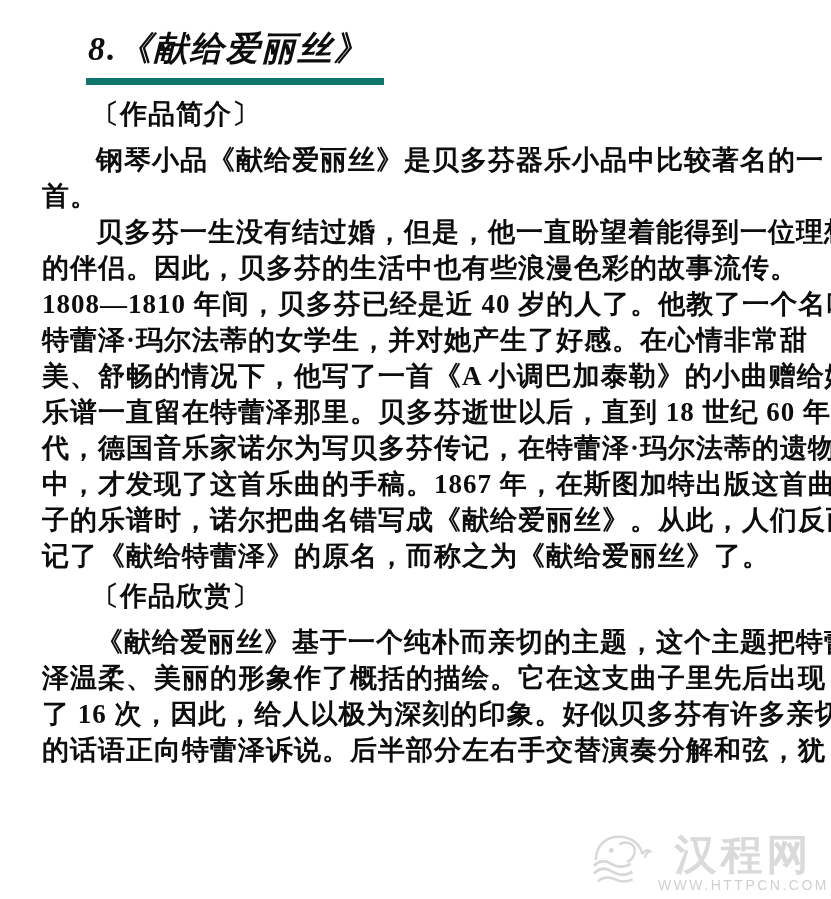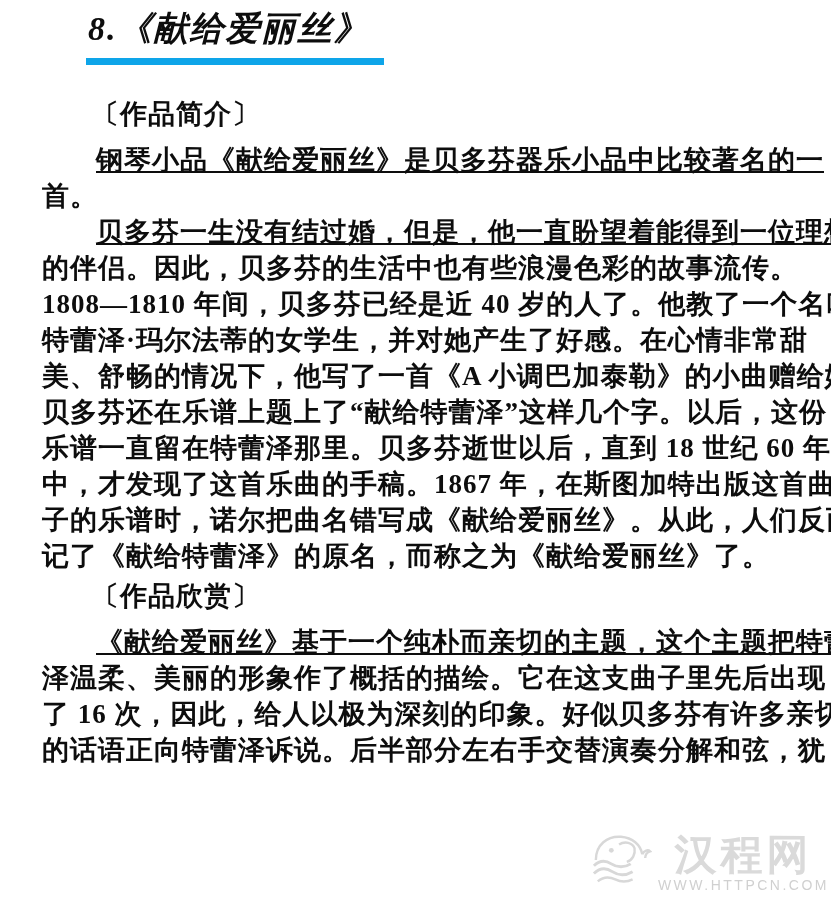--- a/index.html
+++ b/index.html
@@ -24,23 +24,24 @@
     left: 86px;
     z-index: 2;
   }
   .doc-title {
     display: inline-block;
     font-size: 34px;
     font-weight: bold;
     font-style: italic;
     letter-spacing: 2px;
     color: var(--ink);
-    border-bottom: 7px solid #0ea5e9;
+    border-bottom: 7px solid #0f766e;
     padding: 0 14px 6px 2px;
     white-space: nowrap;
+    margin-top: 20px;
   }
   .content {
     position: absolute;
     top: 92px;
     left: 42px;
     width: 760px;
     z-index: 1;
   }
   .line {
     font-size: 27px;
@@ -52,21 +53,20 @@
     color: var(--ink);
   }
   .line.header {
     font-weight: bold;
     padding-left: 50px;
     margin-top: 4px;
     margin-bottom: 10px;
   }
   .line.indent {
     padding-left: 54px;
-    text-decoration: underline;
   }
   .watermark {
     position: absolute;
     right: 2px;
     bottom: 4px;
     z-index: 0;
     display: flex;
     align-items: center;
     gap: 6px;
     color: var(--wm);
@@ -104,22 +104,22 @@
 
   <div class="content">
       <div class="line header">〔作品简介〕</div>
       <div class="line indent">钢琴小品《献给爱丽丝》是贝多芬器乐小品中比较著名的一</div>
       <div class="line">首。</div>
       <div class="line indent">贝多芬一生没有结过婚，但是，他一直盼望着能得到一位理想</div>
       <div class="line">的伴侣。因此，贝多芬的生活中也有些浪漫色彩的故事流传。</div>
       <div class="line">1808—1810 年间，贝多芬已经是近 40 岁的人了。他教了一个名叫</div>
       <div class="line">特蕾泽·玛尔法蒂的女学生，并对她产生了好感。在心情非常甜</div>
       <div class="line">美、舒畅的情况下，他写了一首《A 小调巴加泰勒》的小曲赠给她。</div>
-      <div class="line">贝多芬还在乐谱上题上了“献给特蕾泽”这样几个字。以后，这份</div>
       <div class="line">乐谱一直留在特蕾泽那里。贝多芬逝世以后，直到 18 世纪 60 年</div>
+      <div class="line">代，德国音乐家诺尔为写贝多芬传记，在特蕾泽·玛尔法蒂的遗物</div>
       <div class="line">中，才发现了这首乐曲的手稿。1867 年，在斯图加特出版这首曲</div>
       <div class="line">子的乐谱时，诺尔把曲名错写成《献给爱丽丝》。从此，人们反而忘</div>
       <div class="line">记了《献给特蕾泽》的原名，而称之为《献给爱丽丝》了。</div>
       <div class="line header">〔作品欣赏〕</div>
       <div class="line indent">《献给爱丽丝》基于一个纯朴而亲切的主题，这个主题把特蕾</div>
       <div class="line">泽温柔、美丽的形象作了概括的描绘。它在这支曲子里先后出现</div>
       <div class="line">了 16 次，因此，给人以极为深刻的印象。好似贝多芬有许多亲切</div>
       <div class="line">的话语正向特蕾泽诉说。后半部分左右手交替演奏分解和弦，犹</div>
     </div>
 

